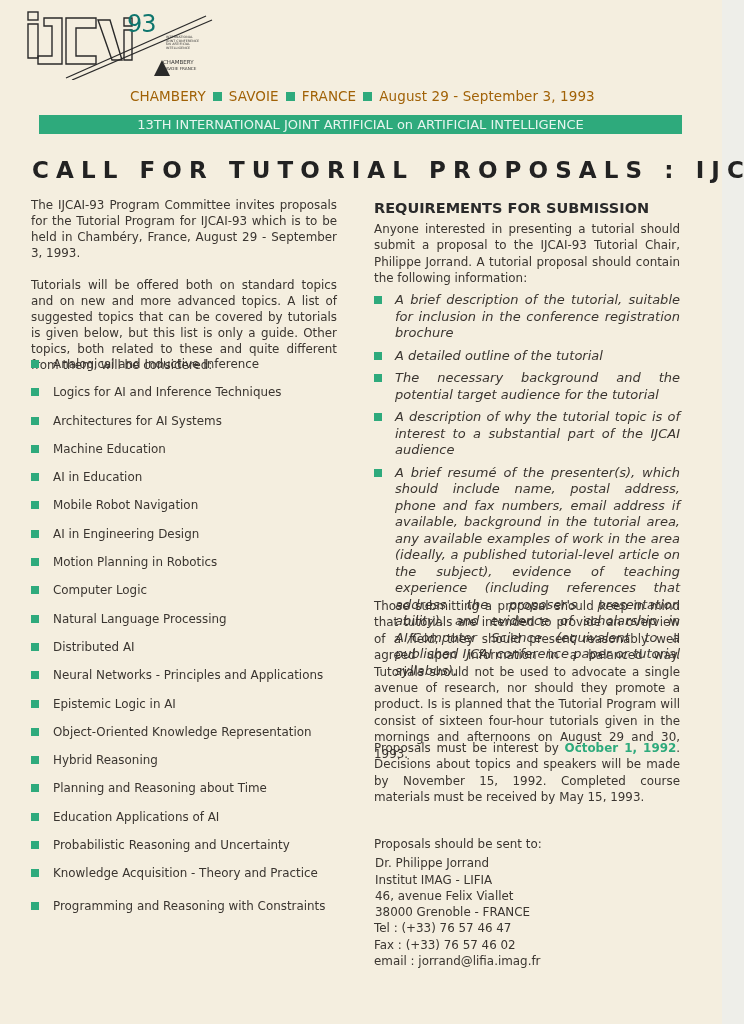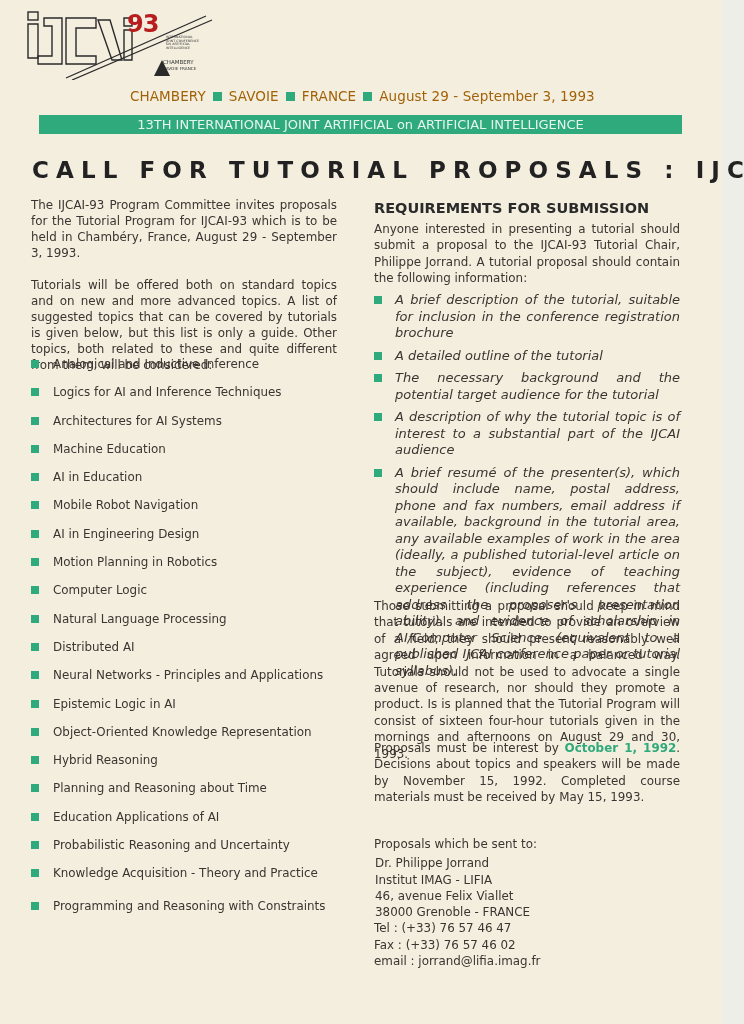--- a/index.html
+++ b/index.html
@@ -7,21 +7,21 @@
     width:744px; height:1024px; overflow:hidden; position:relative;
     background:#f4eedf;
     font-family:"DejaVu Sans", sans-serif;
     color:#3a3530;
   }
   .right-edge { position:absolute; left:722px; top:0; width:22px; height:1024px; background:#eeeee9; }
   .logo { position:absolute; left:26px; top:10px; width:190px; height:70px; }
   .logo-small { position:absolute; left:166px; top:36px; font-size:3.2px; line-height:3.6px; color:#333; letter-spacing:0.1px; }
   .logo-city { position:absolute; left:163px; top:59px; font-size:5.5px; color:#333; }
   .logo-region { position:absolute; left:163px; top:66px; font-size:4.2px; color:#333; }
-  .logo-num { position:absolute; left:127px; top:10px; font-size:24px; font-weight:700; color:#b91c1c; letter-spacing:-1px; }
+  .logo-num { position:absolute; left:127px; top:10px; font-size:24px; font-weight:400; color:#0f766e; letter-spacing:-1px; }
   .subhead { position:absolute; left:130px; top:88px; font-size:13.5px; color:#a16207; white-space:nowrap; letter-spacing:0.1px; }
   .subhead .sq { display:inline-block; width:9px; height:9px; background:#2eaa7c; margin:0 7px; vertical-align:0px; }
   .banner { position:absolute; left:39px; top:115px; width:643px; height:19px; background:#2eaa7c; color:#e6f5ee; font-size:13px; text-align:center; line-height:19px; white-space:nowrap; }
   .title { position:absolute; left:32px; top:157px; font-size:23px; font-weight:bold; letter-spacing:7.1px; color:#222; white-space:nowrap; font-family:"DejaVu Sans", sans-serif; }
   .col-left { position:absolute; left:31px; top:197px; width:306px; font-size:11.9px; line-height:16px; text-align:justify; }
   .col-left p { margin:0 0 16px 0; }
   .topics { position:absolute; left:31px; top:356px; width:320px; list-style:none; margin:0; padding:0; }
   .topics li { position:relative; height:28.3px; font-size:11.9px; line-height:16px; padding-left:22px; white-space:nowrap; }
   .topics li.last { margin-top:4px; }
   .bullet { position:absolute; left:0; top:4px; width:8px; height:8px; background:#2eaa7c; display:inline-block; }
@@ -116,21 +116,21 @@
   <li><span class="bullet"></span><span>The necessary background and the potential target audience for the tutorial</span></li>
   <li><span class="bullet"></span><span>A description of why the tutorial topic is of interest to a substantial part of the IJCAI audience</span></li>
   <li><span class="bullet"></span><span>A brief resumé of the presenter(s), which should include name, postal address, phone and fax numbers, email address if available, background in the tutorial area, any available examples of work in the area (ideally, a published tutorial-level article on the subject), evidence of teaching experience (including references that address the proposer's presentation ability), and evidence of scholarship in AI/Computer Science (equivalent to a published IJCAI conference paper or tutorial syllabus).</span></li>
 </ul>
 
 <div class="para2">Those submitting a proposal should keep in mind that tutorials are intended to provide an overview of a field; they should present reasonably well agreed upon information in a balanced way. Tutorials should not be used to advocate a single avenue of research, nor should they promote a product. Is is planned that the Tutorial Program will consist of sixteen four-hour tutorials given in the mornings and afternoons on August 29 and 30, 1993.</div>
 
 <div class="para3"><span>Proposals must be interest by </span><span class="deadline">October 1, 1992</span><span>. Decisions about topics and speakers will be made by November 15, 1992. Completed course materials must be received by  May 15, 1993.</span></div>
 
 <div class="contact">
-  <div class="label">Proposals which be sent to:</div>
+  <div class="label">Proposals should be sent to:</div>
   <div class="ind">Dr. Philippe Jorrand</div>
   <div class="ind">Institut IMAG - LIFIA</div>
   <div class="ind">46, avenue Felix Viallet</div>
   <div class="ind">38000 Grenoble - FRANCE</div>
   <div>Tel :  (+33) 76 57 46 47</div>
   <div>Fax : (+33) 76 57 46 02</div>
   <div>email : jorrand@lifia.imag.fr</div>
 </div>
 
 </body></html>

